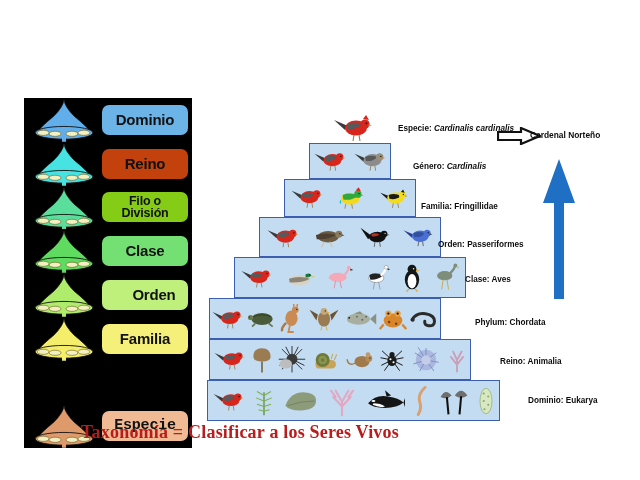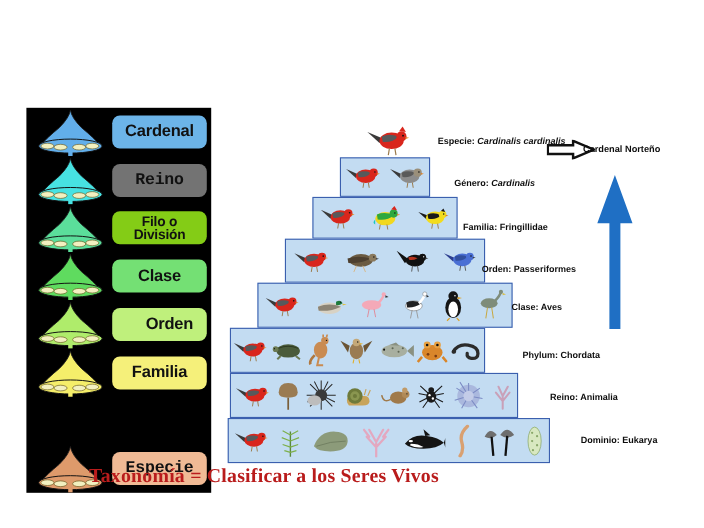--- a/index.html
+++ b/index.html
@@ -87,37 +87,37 @@
             <ellipse cx="38" cy="35" rx="29" ry="6.4" fill="#62AEEA" stroke="#111" stroke-width="0.9"></ellipse>
             <g fill="#F2F0C0" stroke="#6a5a20" stroke-width="0.6">
               <ellipse cx="17" cy="35" rx="6" ry="2.6"></ellipse>
               <ellipse cx="29" cy="36" rx="6" ry="2.6"></ellipse>
               <ellipse cx="46" cy="36" rx="6" ry="2.6"></ellipse>
               <ellipse cx="58" cy="35" rx="6" ry="2.6"></ellipse>
             </g>
             <path d="M38 40 L38 44" stroke="#62AEEA" stroke-width="4"></path>
           </svg>
         </div>
-        <div class="rank-chip" style="background: rgb(108, 180, 232); top: 6.875px;">Cardenal</div>
+        <div class="rank-chip" style="background: rgb(108, 180, 232); top: 6.875px;">Dominio</div>
       </div>
       <div class="rank-row" style="top: 43.75px; height: 43.75px;">
         <div class="dome-wrap">
           <svg class="dome-svg" width="76" height="43.75" viewBox="0 0 76 44">
             <path d="M38 2 Q39 9 48 18 Q60 28 64 33 L12 33 Q16 28 28 18 Q37 9 38 2 Z" fill="#47E2E2" stroke="#1a1a1a" stroke-width="0.8"></path>
             <ellipse cx="38" cy="35" rx="29" ry="6.4" fill="#47E2E2" stroke="#111" stroke-width="0.9"></ellipse>
             <g fill="#F2F0C0" stroke="#6a5a20" stroke-width="0.6">
               <ellipse cx="17" cy="35" rx="6" ry="2.6"></ellipse>
               <ellipse cx="29" cy="36" rx="6" ry="2.6"></ellipse>
               <ellipse cx="46" cy="36" rx="6" ry="2.6"></ellipse>
               <ellipse cx="58" cy="35" rx="6" ry="2.6"></ellipse>
             </g>
             <path d="M38 40 L38 44" stroke="#47E2E2" stroke-width="4"></path>
           </svg>
         </div>
-        <div class="rank-chip" style="background: #737373; top: 6.875px; font-family: Liberation Mono, monospace;">Reino</div>
+        <div class="rank-chip" style="background: #c2410c; top: 6.875px;">Reino</div>
       </div>
       <div class="rank-row" style="top: 87.5px; height: 43.75px;">
         <div class="dome-wrap">
           <svg class="dome-svg" width="76" height="43.75" viewBox="0 0 76 44">
             <path d="M38 2 Q39 9 48 18 Q60 28 64 33 L12 33 Q16 28 28 18 Q37 9 38 2 Z" fill="#5BDE9B" stroke="#1a1a1a" stroke-width="0.8"></path>
             <ellipse cx="38" cy="35" rx="29" ry="6.4" fill="#5BDE9B" stroke="#111" stroke-width="0.9"></ellipse>
             <g fill="#F2F0C0" stroke="#6a5a20" stroke-width="0.6">
               <ellipse cx="17" cy="35" rx="6" ry="2.6"></ellipse>
               <ellipse cx="29" cy="36" rx="6" ry="2.6"></ellipse>
               <ellipse cx="46" cy="36" rx="6" ry="2.6"></ellipse>

